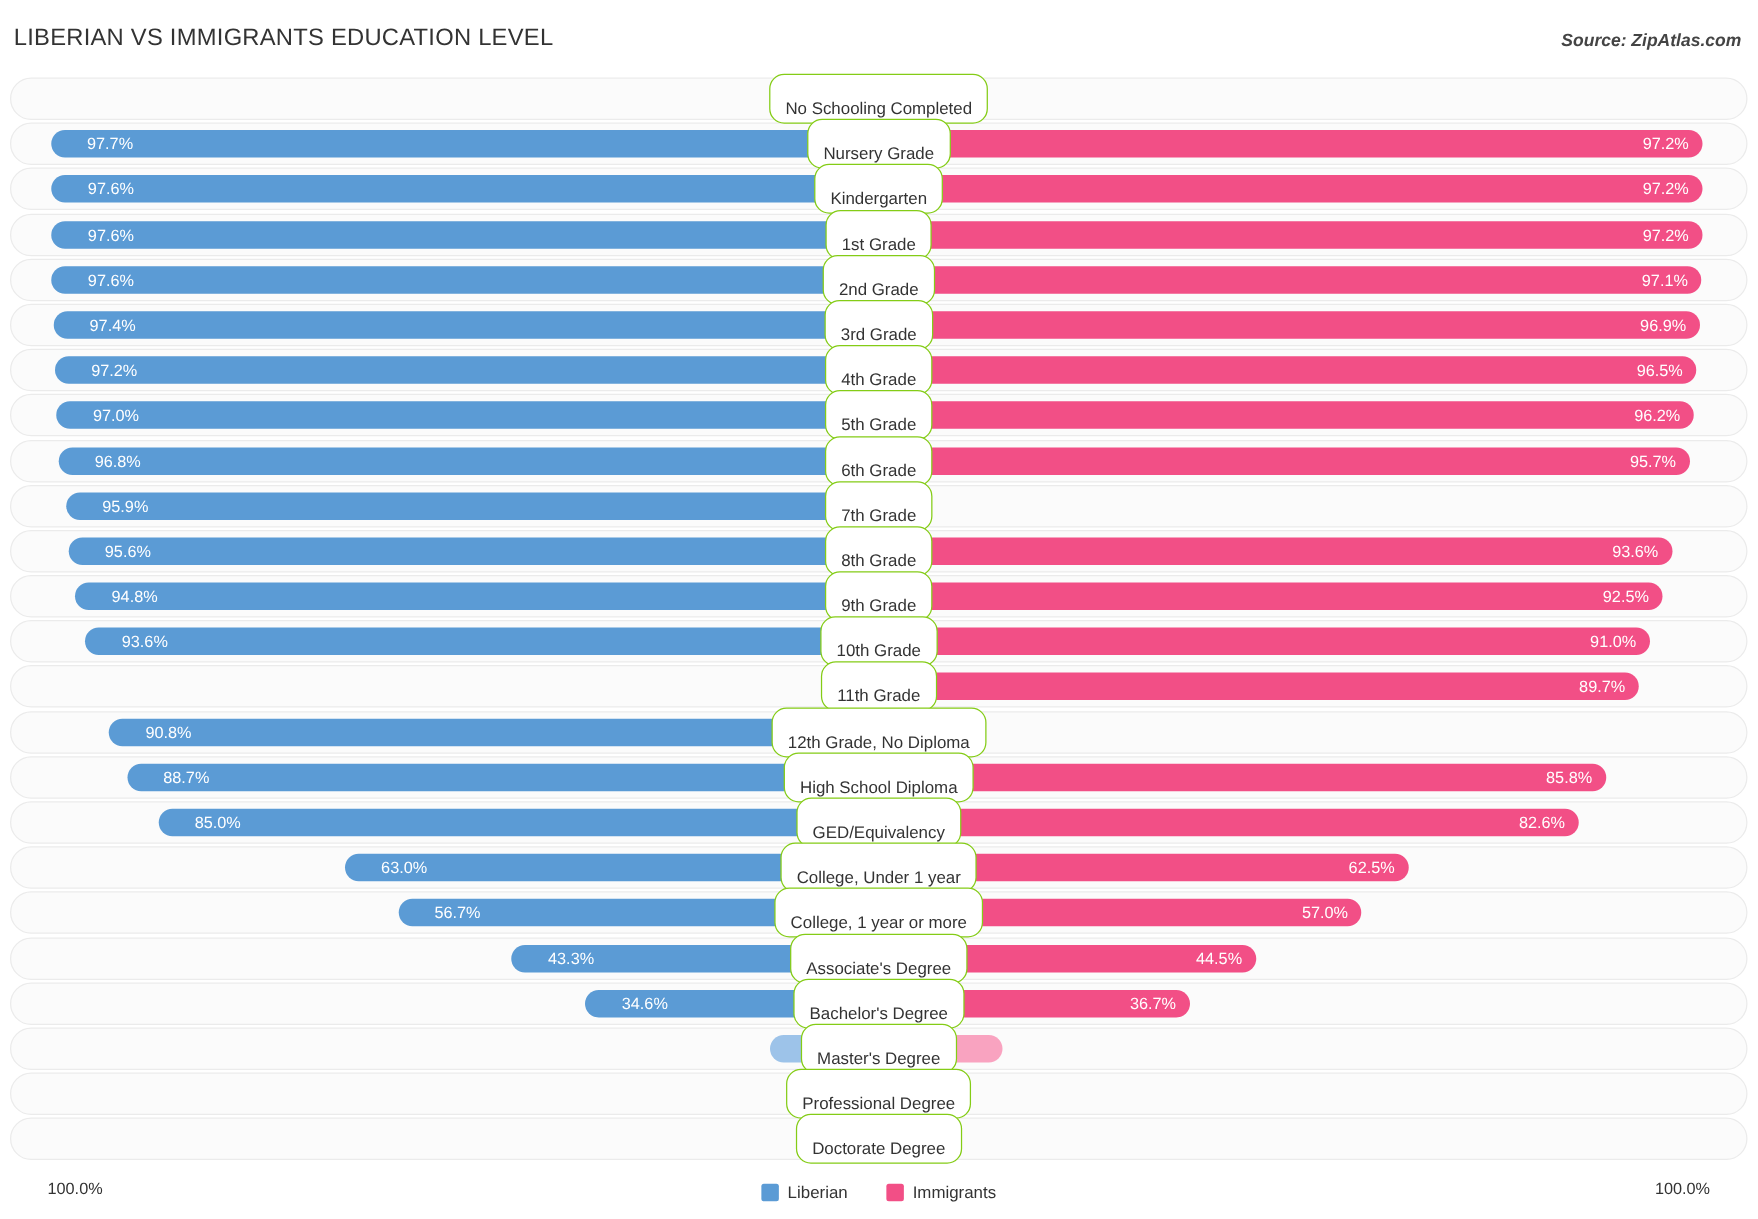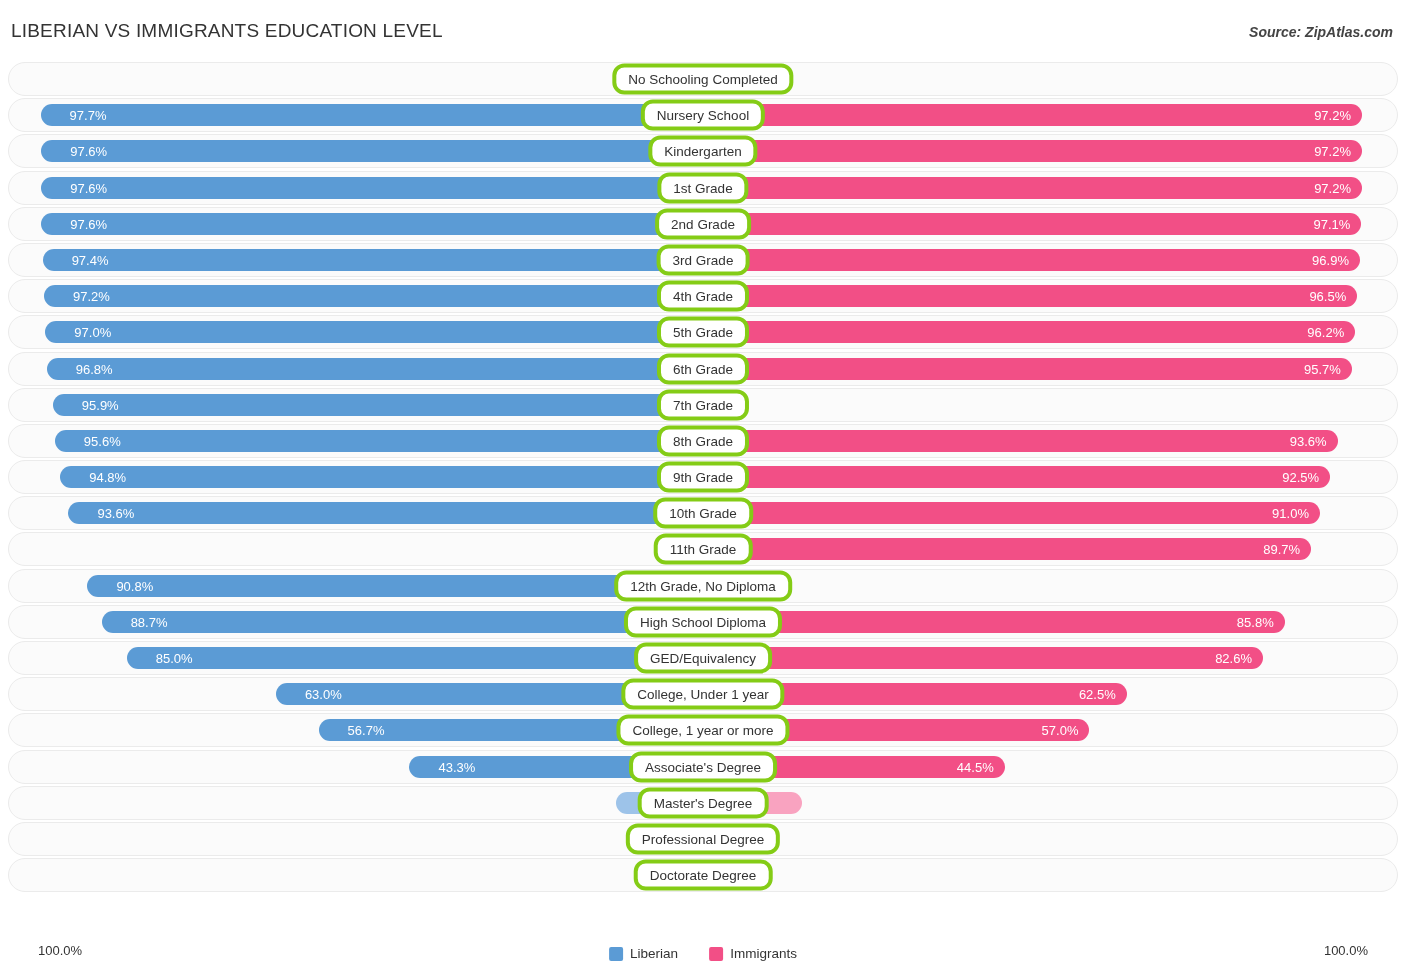--- a/index.html
+++ b/index.html
@@ -80,23 +80,23 @@
   .val.left-inside { left: 29px; }
   .val.left-outside { right: 7px; }
   .val.right-inside { right: 11px; }
   .val.right-outside { left: 7px; }
   .catlabel {
     position: absolute;
     left: 50%;
     top: 50%;
     transform: translate(-50%, -50%);
     background: #ffffff;
-    border: 4px solid #84cc16;
+    border: 1px solid #84cc16;
     border-radius: 12px;
-    padding: 4px 12px 4px 12px;
+    padding: 19px 12px 4px 12px;
     font-size: 13.5px;
     color: #333333;
     white-space: nowrap;
     z-index: 5;
   }
   #axis-left {
     position: absolute;
     left: 38px; bottom: 17px;
     font-size: 13px;
     color: #333333;
@@ -145,21 +145,21 @@
         <div class="half left">
           <div class="bar left" style="width: 662.406px;">
             <span class="val inside left-inside">97.7%</span>
           </div>
         </div>
         <div class="half right">
           <div class="bar right" style="width: 659.016px;">
             <span class="val inside right-inside">97.2%</span>
           </div>
         </div>
-        <div class="catlabel">Nursery School</div>
+        <div class="catlabel">Nursery Grade</div>
       </div>
       <div class="row">
         <div class="half left">
           <div class="bar left" style="width: 661.728px;">
             <span class="val inside left-inside">97.6%</span>
           </div>
         </div>
         <div class="half right">
           <div class="bar right" style="width: 659.016px;">
             <span class="val inside right-inside">97.2%</span>
@@ -370,20 +370,33 @@
           <div class="bar left" style="width: 293.574px;">
             <span class="val inside left-inside">43.3%</span>
           </div>
         </div>
         <div class="half right">
           <div class="bar right" style="width: 301.71px;">
             <span class="val inside right-inside">44.5%</span>
           </div>
         </div>
         <div class="catlabel">Associate's Degree</div>
+      </div>
+      <div class="row">
+        <div class="half left">
+          <div class="bar left" style="width: 234.588px;">
+            <span class="val inside left-inside">34.6%</span>
+          </div>
+        </div>
+        <div class="half right">
+          <div class="bar right" style="width: 248.826px;">
+            <span class="val inside right-inside">36.7%</span>
+          </div>
+        </div>
+        <div class="catlabel">Bachelor's Degree</div>
       </div>
       <div class="row">
         <div class="half left">
           <div class="bar left lite-left" style="width: 86.784px; overflow: visible;">
             <span class="val outside left-outside">12.8%</span>
           </div>
         </div>
         <div class="half right">
           <div class="bar right lite-right" style="width: 98.988px; overflow: visible;">
             <span class="val outside right-outside">14.6%</span>

